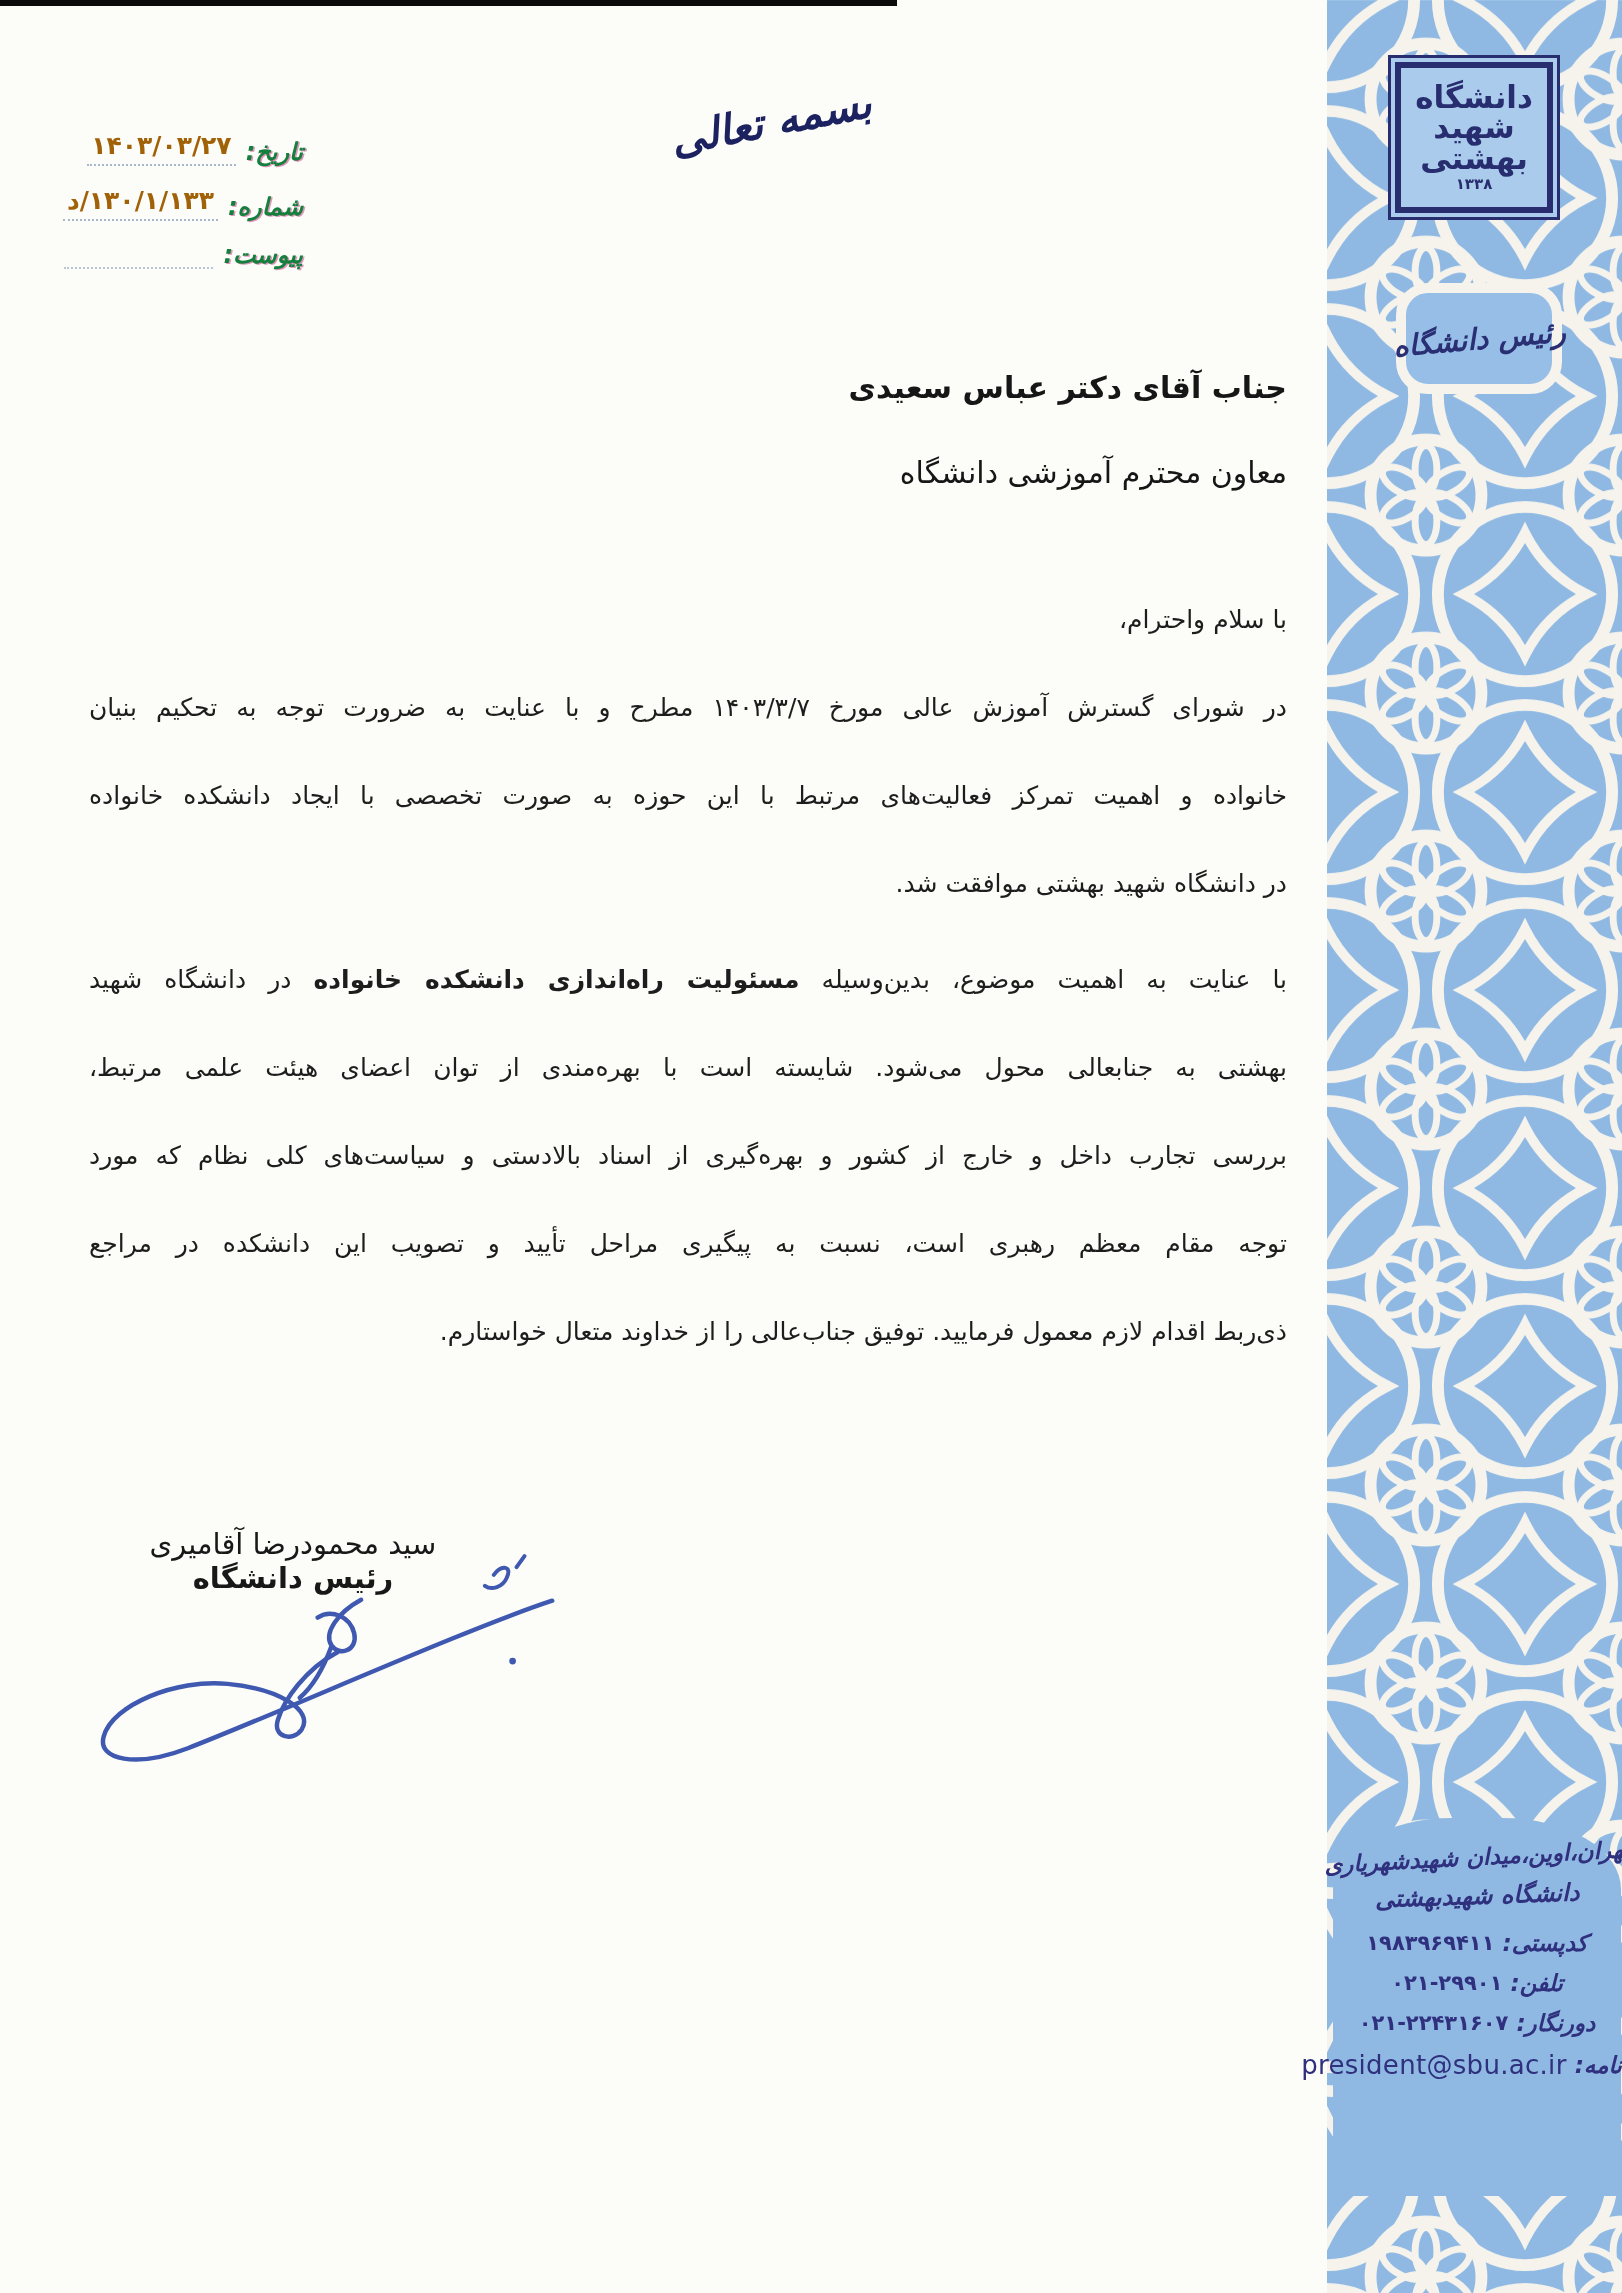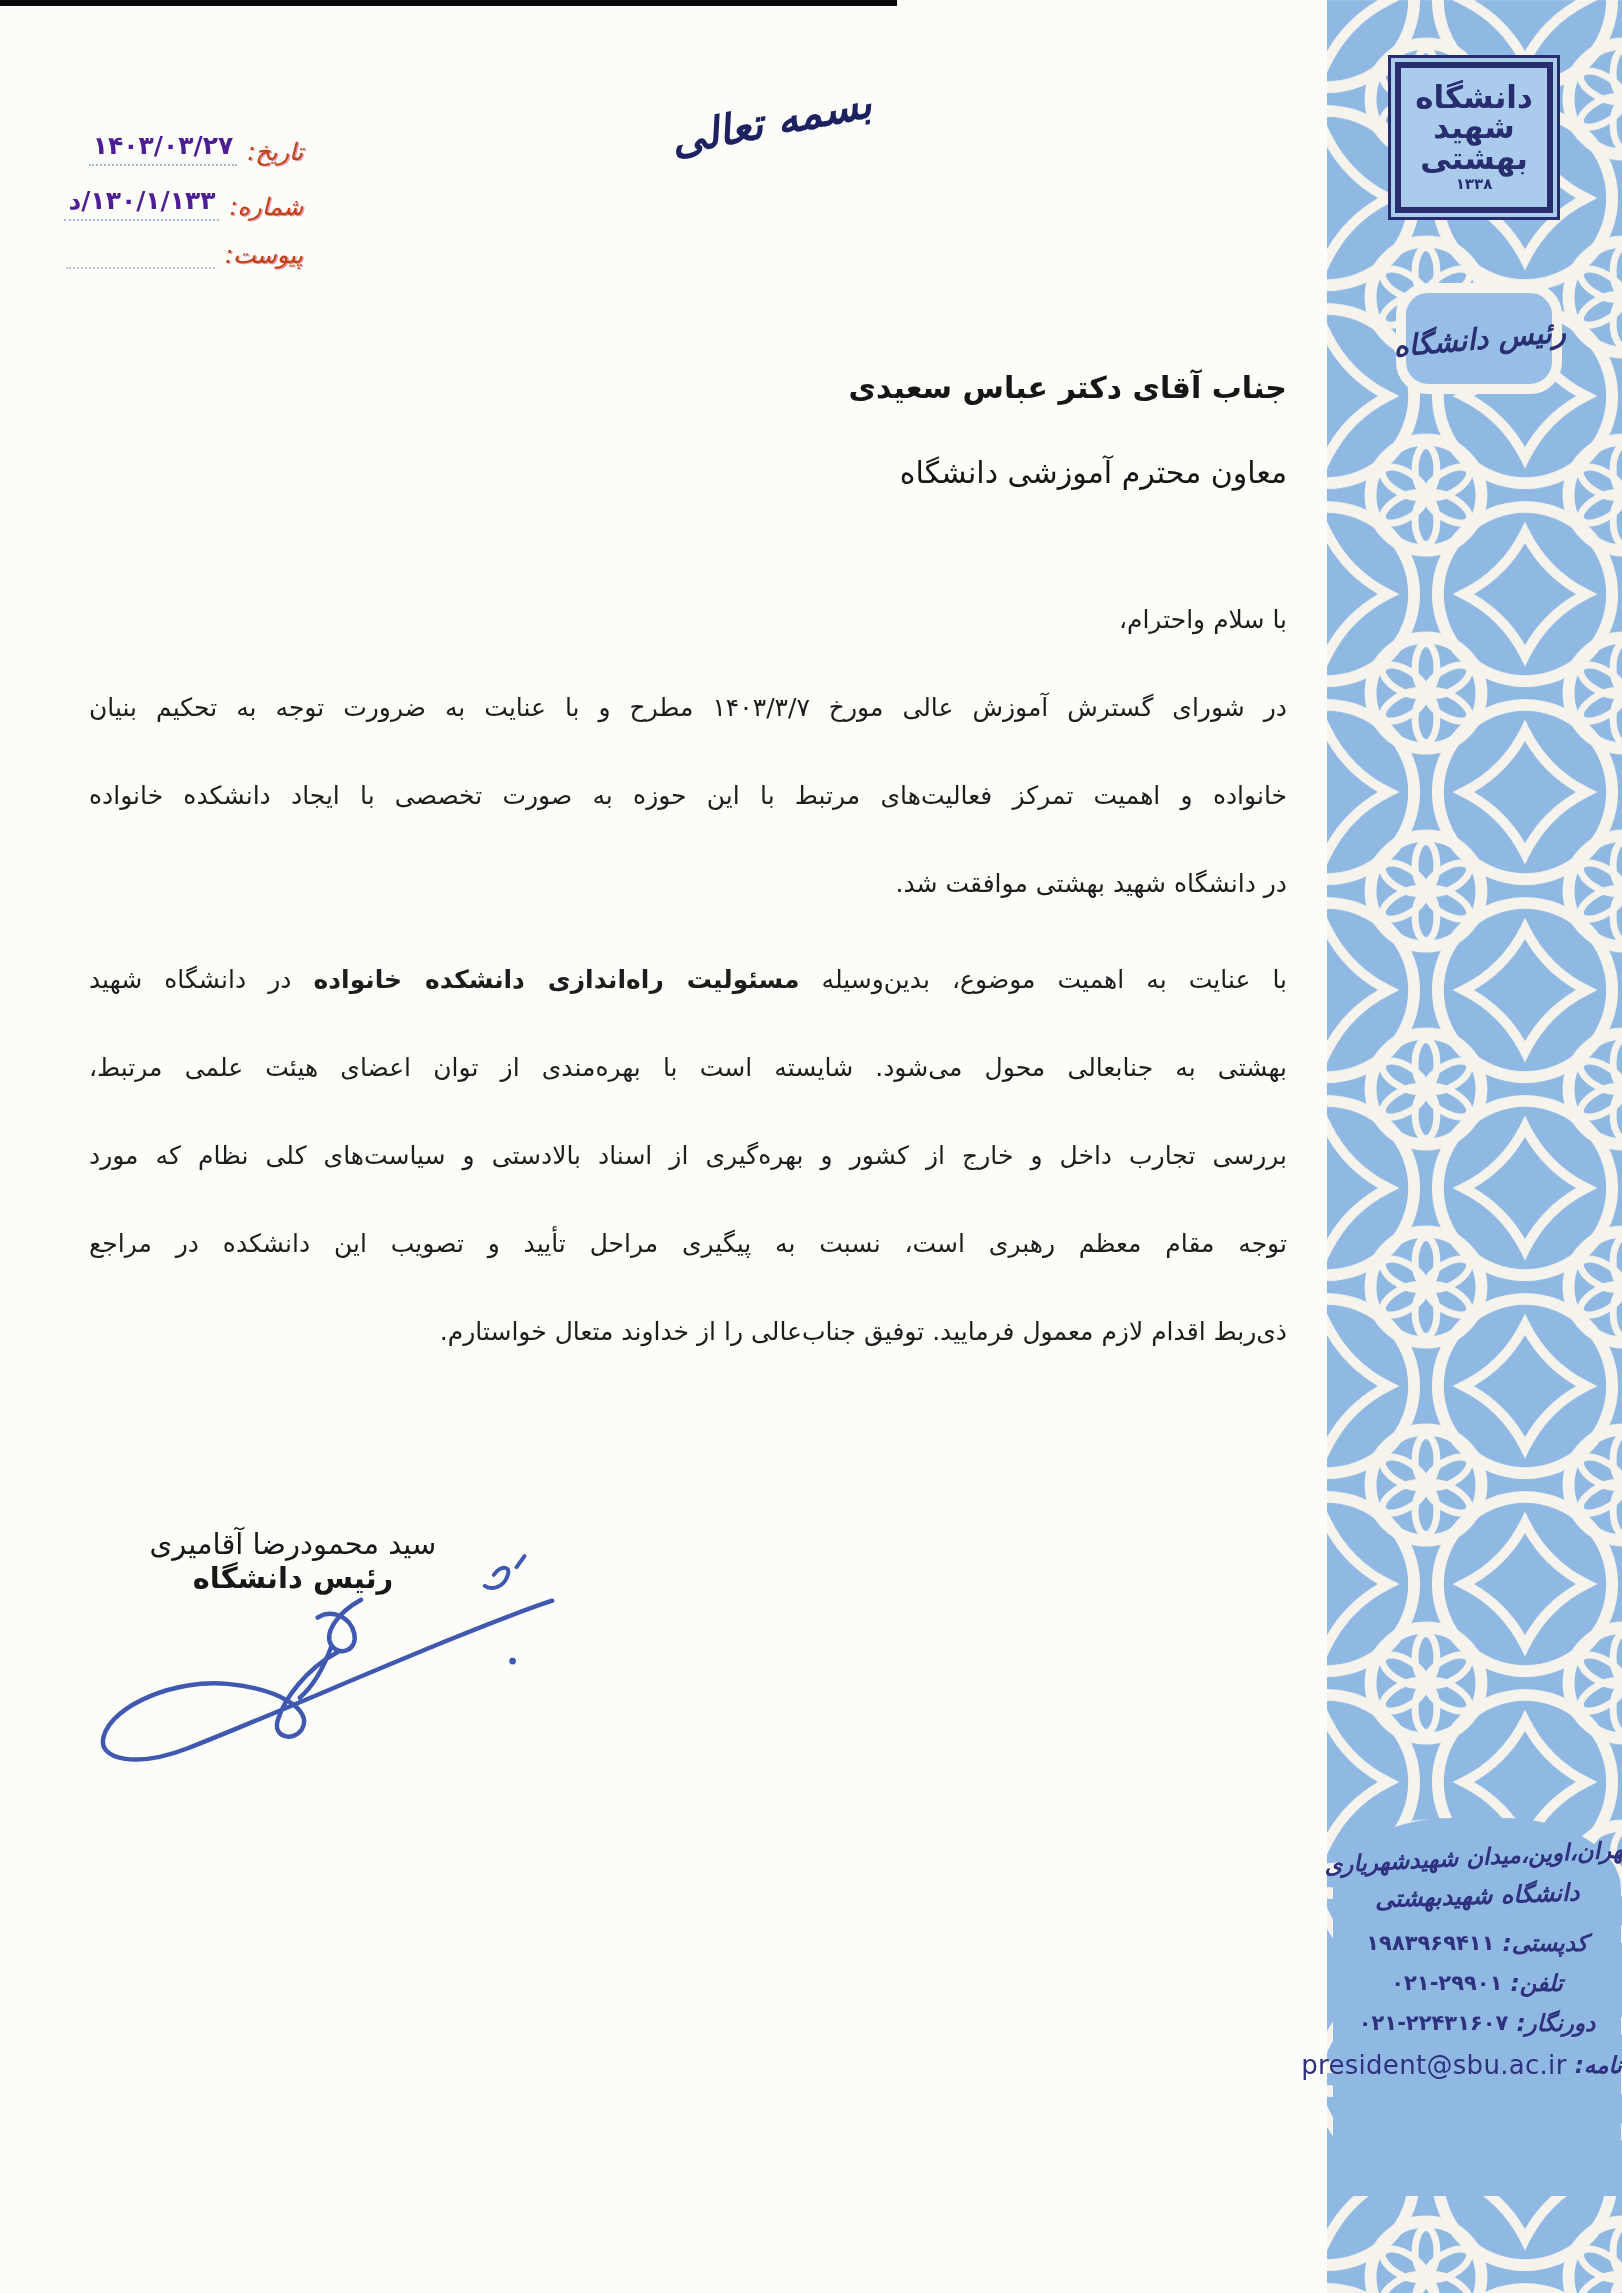--- a/index.html
+++ b/index.html
@@ -7,25 +7,25 @@
     position:relative;width:1623px;height:2294px;margin:0 auto;
     background:#fcfcf9;overflow:hidden;
     font-family:"DejaVu Sans", sans-serif;
   }
   
   .scan-bar{position:absolute;left:0;top:0;width:897px;height:6px;background:#0b0b0b;}
   
   .meta{position:absolute;left:46px;top:131px;width:257px;direction:rtl;}
   .meta-row{display:flex;align-items:flex-end;gap:10px;margin-bottom:20px;}
   .meta-label{
-    font-weight:normal;font-style:italic;font-size:24px;color:#c2410c;
+    font-weight:bold;font-style:italic;font-size:24px;color:#15803d;
     text-shadow:1.5px 1px 0 rgba(198,44,122,.5);white-space:nowrap;
   }
   .meta-value{
-    font-weight:bold;font-size:25px;color:#4c1d95;
+    font-weight:bold;font-size:25px;color:#a16207;
     border-bottom:2px dotted #a9b7ca;padding:0 4px 4px;
   }
   .ltrnum{direction:ltr;unicode-bidi:bidi-override;}
   .meta-empty{display:inline-block;width:149px;height:26px;border-bottom:2px dotted #b9c4d4;}
   
   .besmellah{
     position:absolute;left:657px;top:97px;width:228px;text-align:center;
     font-size:42px;font-weight:bold;font-style:italic;color:#1c2160;
     transform:rotate(-11deg);
   }

